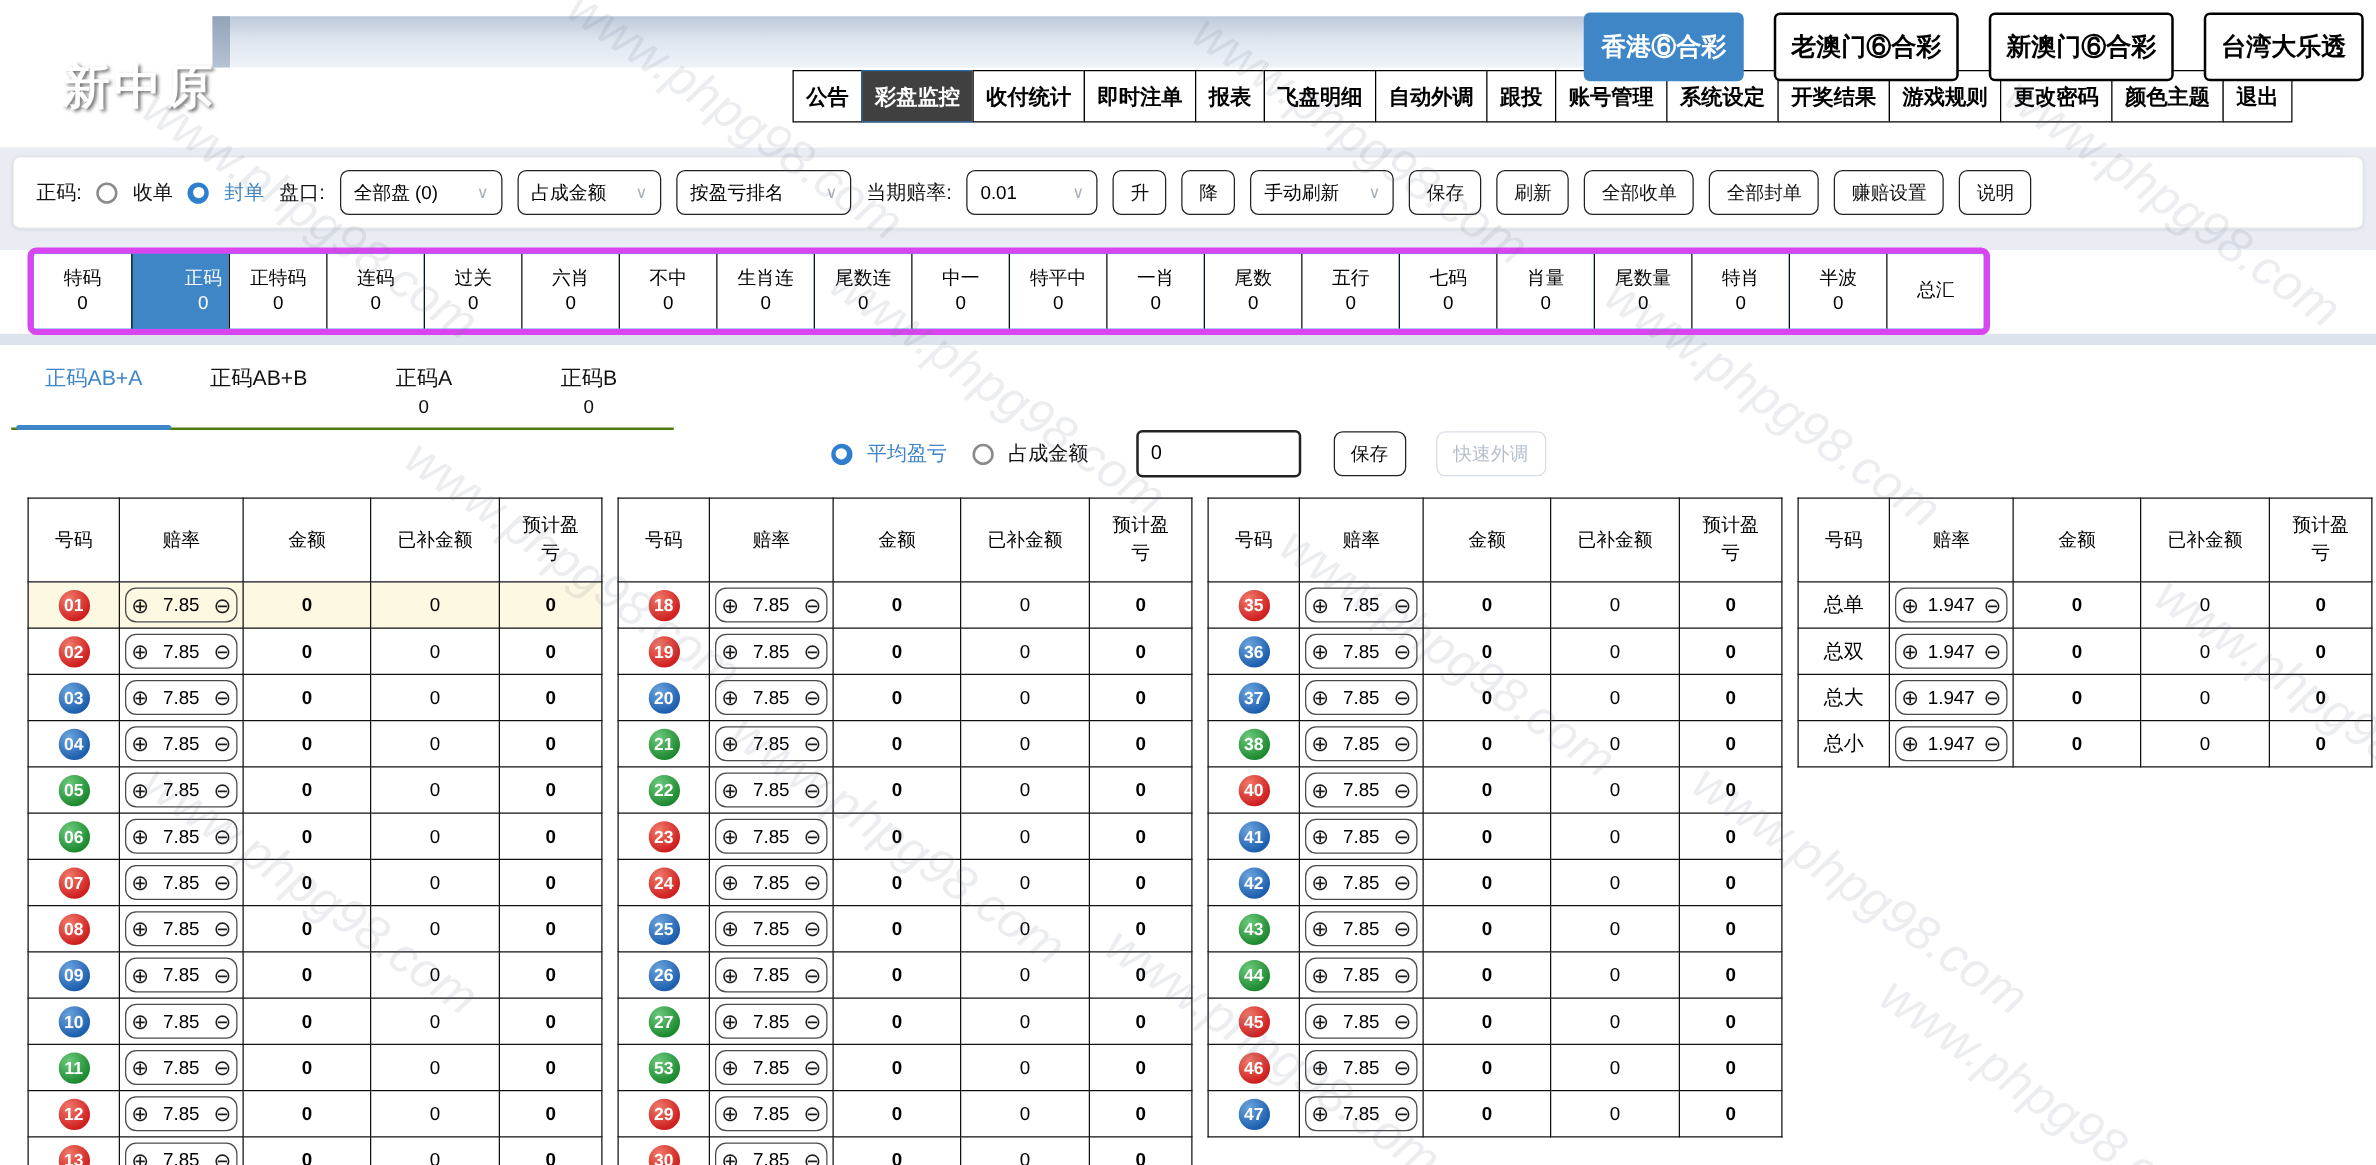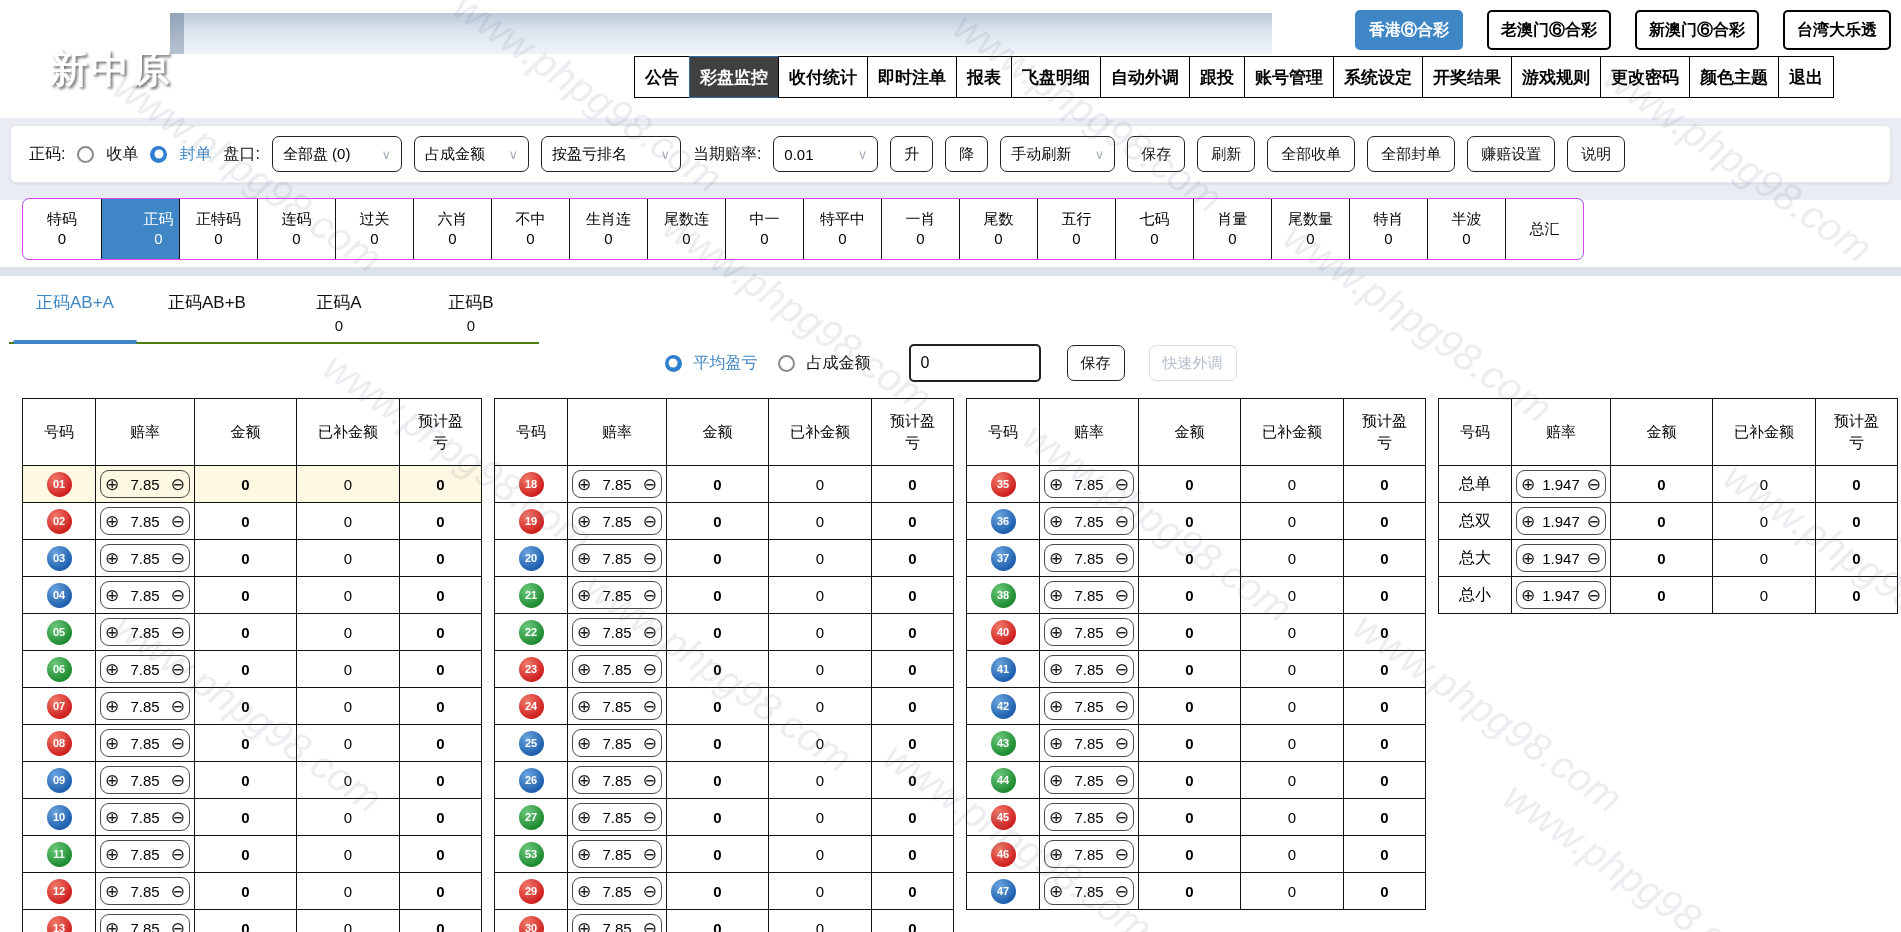--- a/index.html
+++ b/index.html
@@ -17,43 +17,43 @@
   .logo { position:absolute; top:44px; left:10px; color:#fff; font-size:38px; font-weight:bold; letter-spacing:3px; text-shadow:2px 2px 3px rgba(0,0,0,0.55);margin-left:40px; }
   .marquee { position:absolute; top:13px; left:170px; width:1102px; height:41px;
     background:linear-gradient(180deg,#bcc9d9 0%,#dde5ee 45%,#eef3f8 100%); }
   .marquee-thumb { position:absolute; left:0; top:0; width:14px; height:100%; background:linear-gradient(180deg,#93a3b7,#b6c3d3); }
   .period { position:absolute; top:72px; left:172px; color:#fff; font-size:19px; font-weight:bold; letter-spacing:1px; }
   .nav { position:absolute; top:56px; left:635px; display:flex; }
   .nav-btn { height:42px; padding:0 10px; background:#fff; border:1px solid #000; margin-left:-1px;
     font-size:17px; font-weight:bold; color:#000; display:flex; align-items:center; cursor:pointer; white-space:nowrap; }
   .nav-btn.active { background:#404040; color:#fff; border-color:#2f6ba3; }
   .lottery-tabs { position:absolute; top:10px; right:10px; display:flex; gap:24px; }
-  .lot-tab { height:40px; padding:0 12px; background:#fff; border:2px solid #000; border-radius:5px;
-    font-size:16px; font-weight:bold; display:flex; align-items:center; cursor:pointer; white-space:nowrap; }
+  .lot-tab { height:55px; padding:0 12px; background:#fff; border:2px solid #000; border-radius:5px;
+    font-size:20px; font-weight:bold; display:flex; align-items:center; cursor:pointer; white-space:nowrap; }
   .lot-tab.active { background:#3e86c6; color:#fff; border-color:#3e86c6; }
 
   
   .band { position:absolute; top:118px; left:0; width:1901px; height:82px; background:#e9edf3; }
   .filter-card { position:absolute; top:125px; left:10px; width:1881px; height:58px; background:#fff;
     border:1px solid #e3e6ea; border-radius:6px; box-shadow:0 1px 3px rgba(0,0,0,0.08);
     display:flex; align-items:center; gap:12px; padding:0 18px; z-index:2; }
   .lbl { font-size:16px; color:#111; white-space:nowrap; }
   .accent { color:#3e86c6; }
   .radio { width:17px; height:17px; border:2px solid #8a8a8a; border-radius:50%; background:#fff; position:relative; flex:0 0 auto; cursor:pointer; }
   .radio.checked { border-color:#2f7fd0; background:#2f7fd0; }
   .radio.checked::after { content:""; position:absolute; left:4.5px; top:4.5px; width:4px; height:4px; border-radius:50%; background:#fff; box-shadow:0 0 0 2.5px #fff; }
   .dd { height:36px; border:1px solid #222; border-radius:7px; background:#fff; display:flex; align-items:center;
     justify-content:space-between; padding:0 10px; font-size:15px; gap:6px; cursor:pointer; white-space:nowrap; }
   .chev { color:#a9b0ba; font-size:13px; }
   .btn { height:36px; border:1px solid #222; border-radius:7px; background:#fff; display:flex; align-items:center;
     justify-content:center; padding:0 13px; font-size:15px; color:#111; cursor:pointer; white-space:nowrap; }
   .w105{width:105px;} .w115{width:115px;} .w130{width:130px;} .w140{width:140px;}
 
   
-  .cat-tabs { position:absolute; top:198px; left:22px; display:flex; background:#0ea5e9; border:1px solid #d946ef;
+  .cat-tabs { position:absolute; top:198px; left:22px; display:flex; background:#0ea5e9; border:5px solid #d946ef;
     border-radius:7px; overflow:hidden; z-index:2; }
   .cat { width:78px; height:60px; border-left:1px solid #111; display:flex; flex-direction:column; align-items:center;
     justify-content:center; font-size:15px; line-height:1.35; cursor:pointer; background:#fff; }
   .cat:first-child { border-left:none; }
   .cat.active { background:#3e86c6; color:#fff;padding-left:36px; }
   .divider-band { position:absolute; top:267px; left:0; width:1901px; height:9px; background:#dde3eb; }
 
   
   .sub-tabs { position:absolute; top:286px; left:9px; width:530px; display:flex; border-bottom:2px solid #4d7c0f; z-index:2; }
   .stab { width:132px; padding:5px 0 8px; text-align:center; font-size:17px; cursor:pointer; position:relative; color:#111; min-height:40px; }
@@ -69,21 +69,21 @@
 
   
   .tables-row { position:absolute; top:398px; left:22px; display:flex; gap:12px; align-items:flex-start; z-index:2; }
   table { border-collapse:collapse; background:#fff; table-layout:fixed; }
   th,td { border:1px solid #111; text-align:center; vertical-align:middle; font-size:15px; color:#000; overflow:hidden; }
   th { height:67px; font-weight:normal; padding:0 3px; }
   td { height:37px; padding:0; }
   .wrap3 { display:inline-block; width:3.1em; line-height:1.45; }
   tr.hl td { background:#fdf8e1; }
   .bold { font-weight:bold; }
-  .ball { width:25px; height:25px; border-radius:50%; margin:0 auto; color:#fff; font-size:11px; font-weight:bold;
+  .ball { width:25px; height:25px; border-radius:50%; margin:0 auto; color:#fff; font-size:14px; font-weight:bold;
     display:flex; align-items:center; justify-content:center; }
   .ball.red   { background:radial-gradient(circle at 33% 28%,#f07a6a,#cf1f1f 72%); }
   .ball.blue  { background:radial-gradient(circle at 33% 28%,#6ba4dd,#1d5fae 72%); }
   .ball.green { background:radial-gradient(circle at 33% 28%,#6cc97c,#1d8a30 72%); }
   .total-lbl { font-size:16px; }
   .stepper { display:flex; align-items:center; justify-content:space-between; border:1px solid #4a4a4a; border-radius:9px;
     margin:4px 4px; padding:1px 4px; height:28px; }
   .stepper .rate { font-size:15px; }
   .sicon { font-size:17px; line-height:1; color:#1c1c1c; cursor:pointer; }
 </style>

